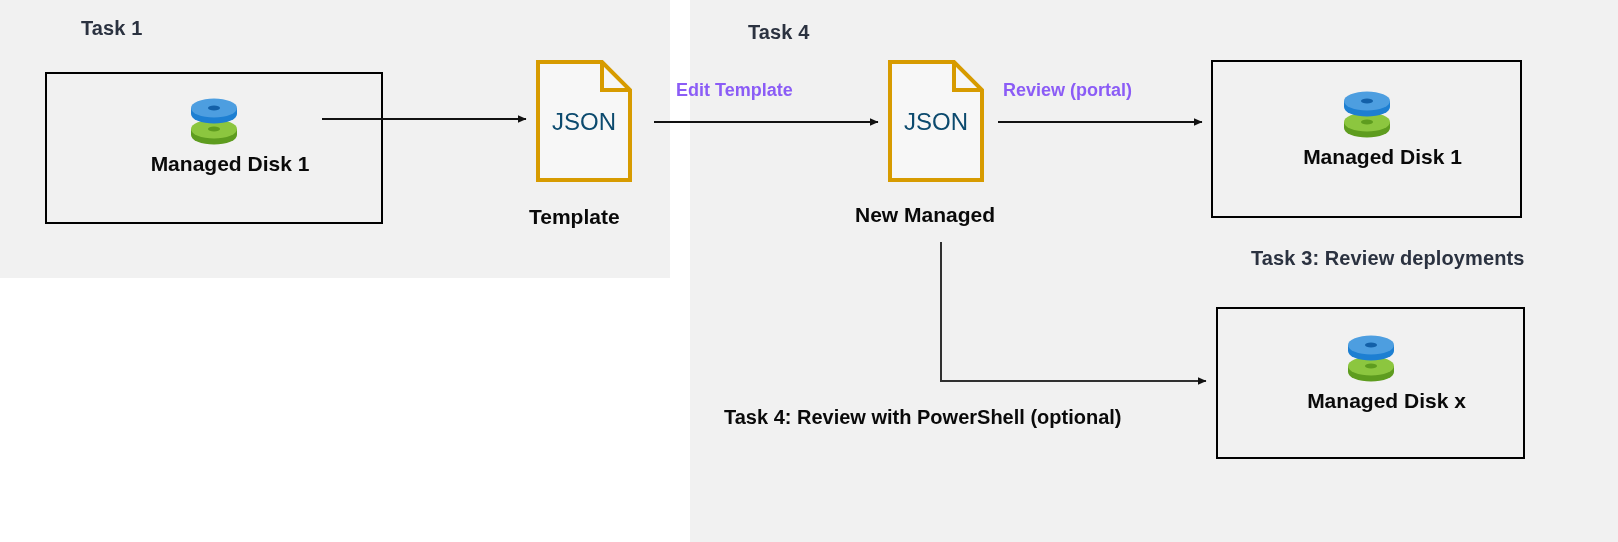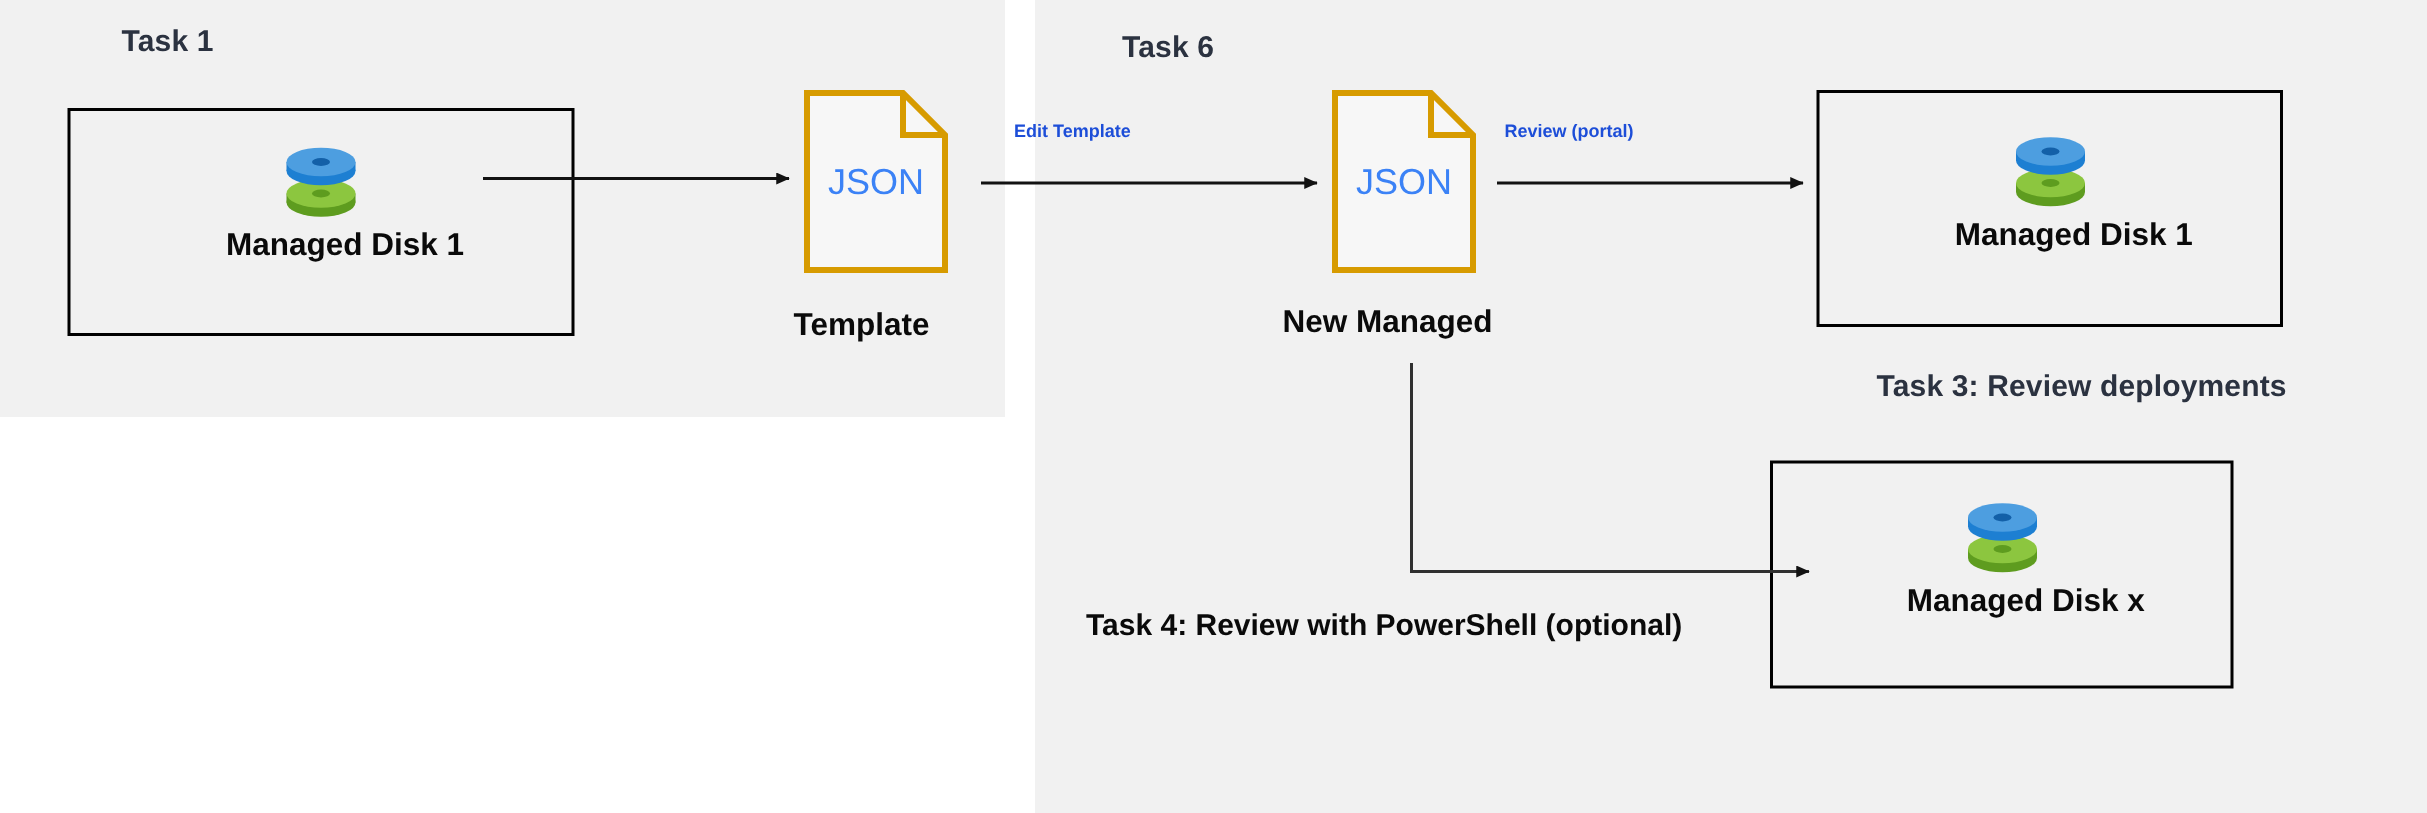--- a/index.html
+++ b/index.html
@@ -39,21 +39,21 @@
   }
 
   .disk-box {
     position: absolute;
     border: 2px solid #000000;
     background: transparent;
     box-sizing: border-box;
   }
   #disk-box-1 { left: 45px;   top: 72px;  width: 338px; height: 152px; }
   #disk-box-2 { left: 1211px; top: 60px;  width: 311px; height: 158px; }
-  #disk-box-3 { left: 1180px; top: 307px; width: 309px; height: 152px; }
+  #disk-box-3 { left: 1216px; top: 307px; width: 309px; height: 152px; }
 
   .disk-inner {
     position: absolute;
     left: 0; right: 0;
     display: flex;
     flex-direction: column;
     align-items: center;
   }
   #disk-box-1 .disk-inner { top: 20px; }
   #disk-box-2 .disk-inner { top: 25px; }
@@ -81,40 +81,40 @@
   }
   #json-file-1 { left: 536px; top: 60px; }
   #json-file-2 { left: 888px; top: 60px; }
 
   .json-text {
     position: absolute;
     width: 100%;
     top: 48px;
     text-align: center;
     font-size: 24px;
-    color: #3b82f6;
+    color: #0c4a6e;
     font-family: "Liberation Sans", sans-serif;
     pointer-events: none;
   }
 
   .caption {
     position: absolute;
     font-size: 21px;
     font-weight: bold;
     color: #0a0a0a;
     white-space: nowrap;
   }
   #template-caption     { left: 529px; top: 205px; }
   #new-template-caption { left: 855px; top: 203px; }
 
   .edge-label {
     position: absolute;
-    font-size: 12px;
-    font-weight: bold;
-    color: #1d4ed8;
+    font-size: 18px;
+    font-weight: bold;
+    color: #8b5cf6;
     white-space: nowrap;
   }
   #edit-template-label { left: 676px;  top: 80px; }
   #deploy-portal-label { left: 1003px; top: 80px; }
 
   .optional-tasks {
     position: absolute;
     left: 724px;
     top: 404px;
     font-size: 20px;
@@ -135,21 +135,21 @@
 </style>
 </head>
 <body>
 
 <div id="canvas">
 
   <div class="panel" id="panel-left"></div>
   <div class="panel" id="panel-right"></div>
 
   <div class="task-heading" id="task1-heading">Task 1</div>
-  <div class="task-heading" id="task2-heading">Task 6</div>
+  <div class="task-heading" id="task2-heading">Task 4</div>
   <div class="task-heading" id="task3-heading">Task 3: Review deployments</div>
 
   <div class="disk-box" id="disk-box-1">
     <div class="disk-inner">
       <div class="disk-icon">
         <svg viewBox="0 0 58 52" width="58" height="52" aria-hidden="true">
 
           <ellipse cx="29" cy="41" rx="23" ry="9.5" fill="#5e9c1f"></ellipse>
           <rect x="6" y="35" width="46" height="6" fill="#5e9c1f"></rect>
           <ellipse cx="29" cy="35" rx="23" ry="9.5" fill="#8cc63f"></ellipse>

